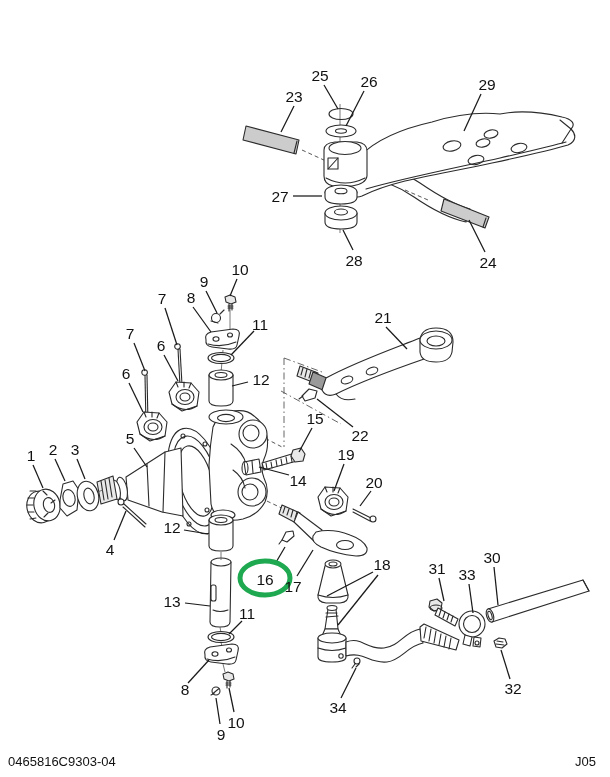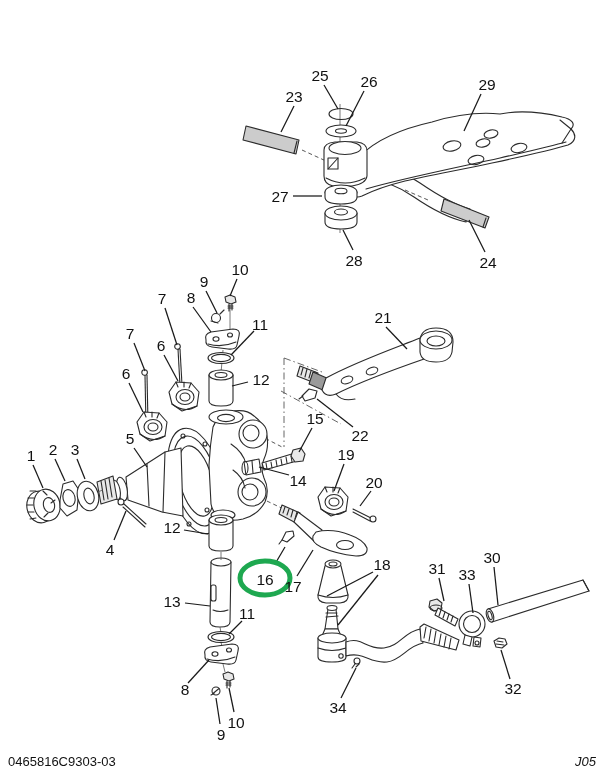--- a/index.html
+++ b/index.html
@@ -12,21 +12,21 @@
   .artd{stroke:#2b2b2b;stroke-width:1.1;fill:#9a9a9a;stroke-linejoin:round;}
   .artt{stroke:#2b2b2b;stroke-width:1.1;fill:#e8e8e8;stroke-linejoin:round;}
   .thin{stroke:#555;stroke-width:0.8;fill:none;}
   .dash{stroke:#555;stroke-width:0.9;fill:none;stroke-dasharray:7 3 1.5 3;}
   .dash2{stroke:#444;stroke-width:0.9;fill:none;stroke-dasharray:4 3;}
   .leader{stroke:#1a1a1a;stroke-width:1.25;fill:none;}
   .lbl{font:15.5px "Liberation Sans",sans-serif;fill:#111;text-anchor:middle;dominant-baseline:central;}
   .hl-ring{fill:#ffffff;stroke-width:5;}
   .footer{position:absolute;bottom:8px;font:13px "Liberation Sans",sans-serif;color:#111;}
   .footer.left{left:8px;}
-  .footer.right{right:14px;font-style:italic;}
+  .footer.right{right:14px;}
 </style>
 </head>
 <body>
 
 <div id="stage">
 <svg width="610" height="777" viewBox="0 0 610 777">
 
   <defs>
     <g id="cotter">
       <circle cx="-0.5" cy="-2.5" r="2.8" class="artw"></circle>
@@ -389,15 +389,15 @@
         <text x="338" y="707" class="lbl">34</text>
         <line x1="510" y1="679" x2="501" y2="650" class="leader"></line>
         <text x="513" y="688" class="lbl">32</text>
         <line x1="220" y1="724" x2="216" y2="698" class="leader"></line>
         <text x="221" y="734" class="lbl">9</text>
         <line x1="234" y1="712" x2="229" y2="688" class="leader"></line>
         <text x="236" y="722" class="lbl">10</text>
       </g>
 </svg>
 
-<div class="footer left">0465816C9303-03</div>
+<div class="footer left">0465816C9303-04</div>
 <div class="footer right">J05</div>
 </div>
 
 </body></html>

